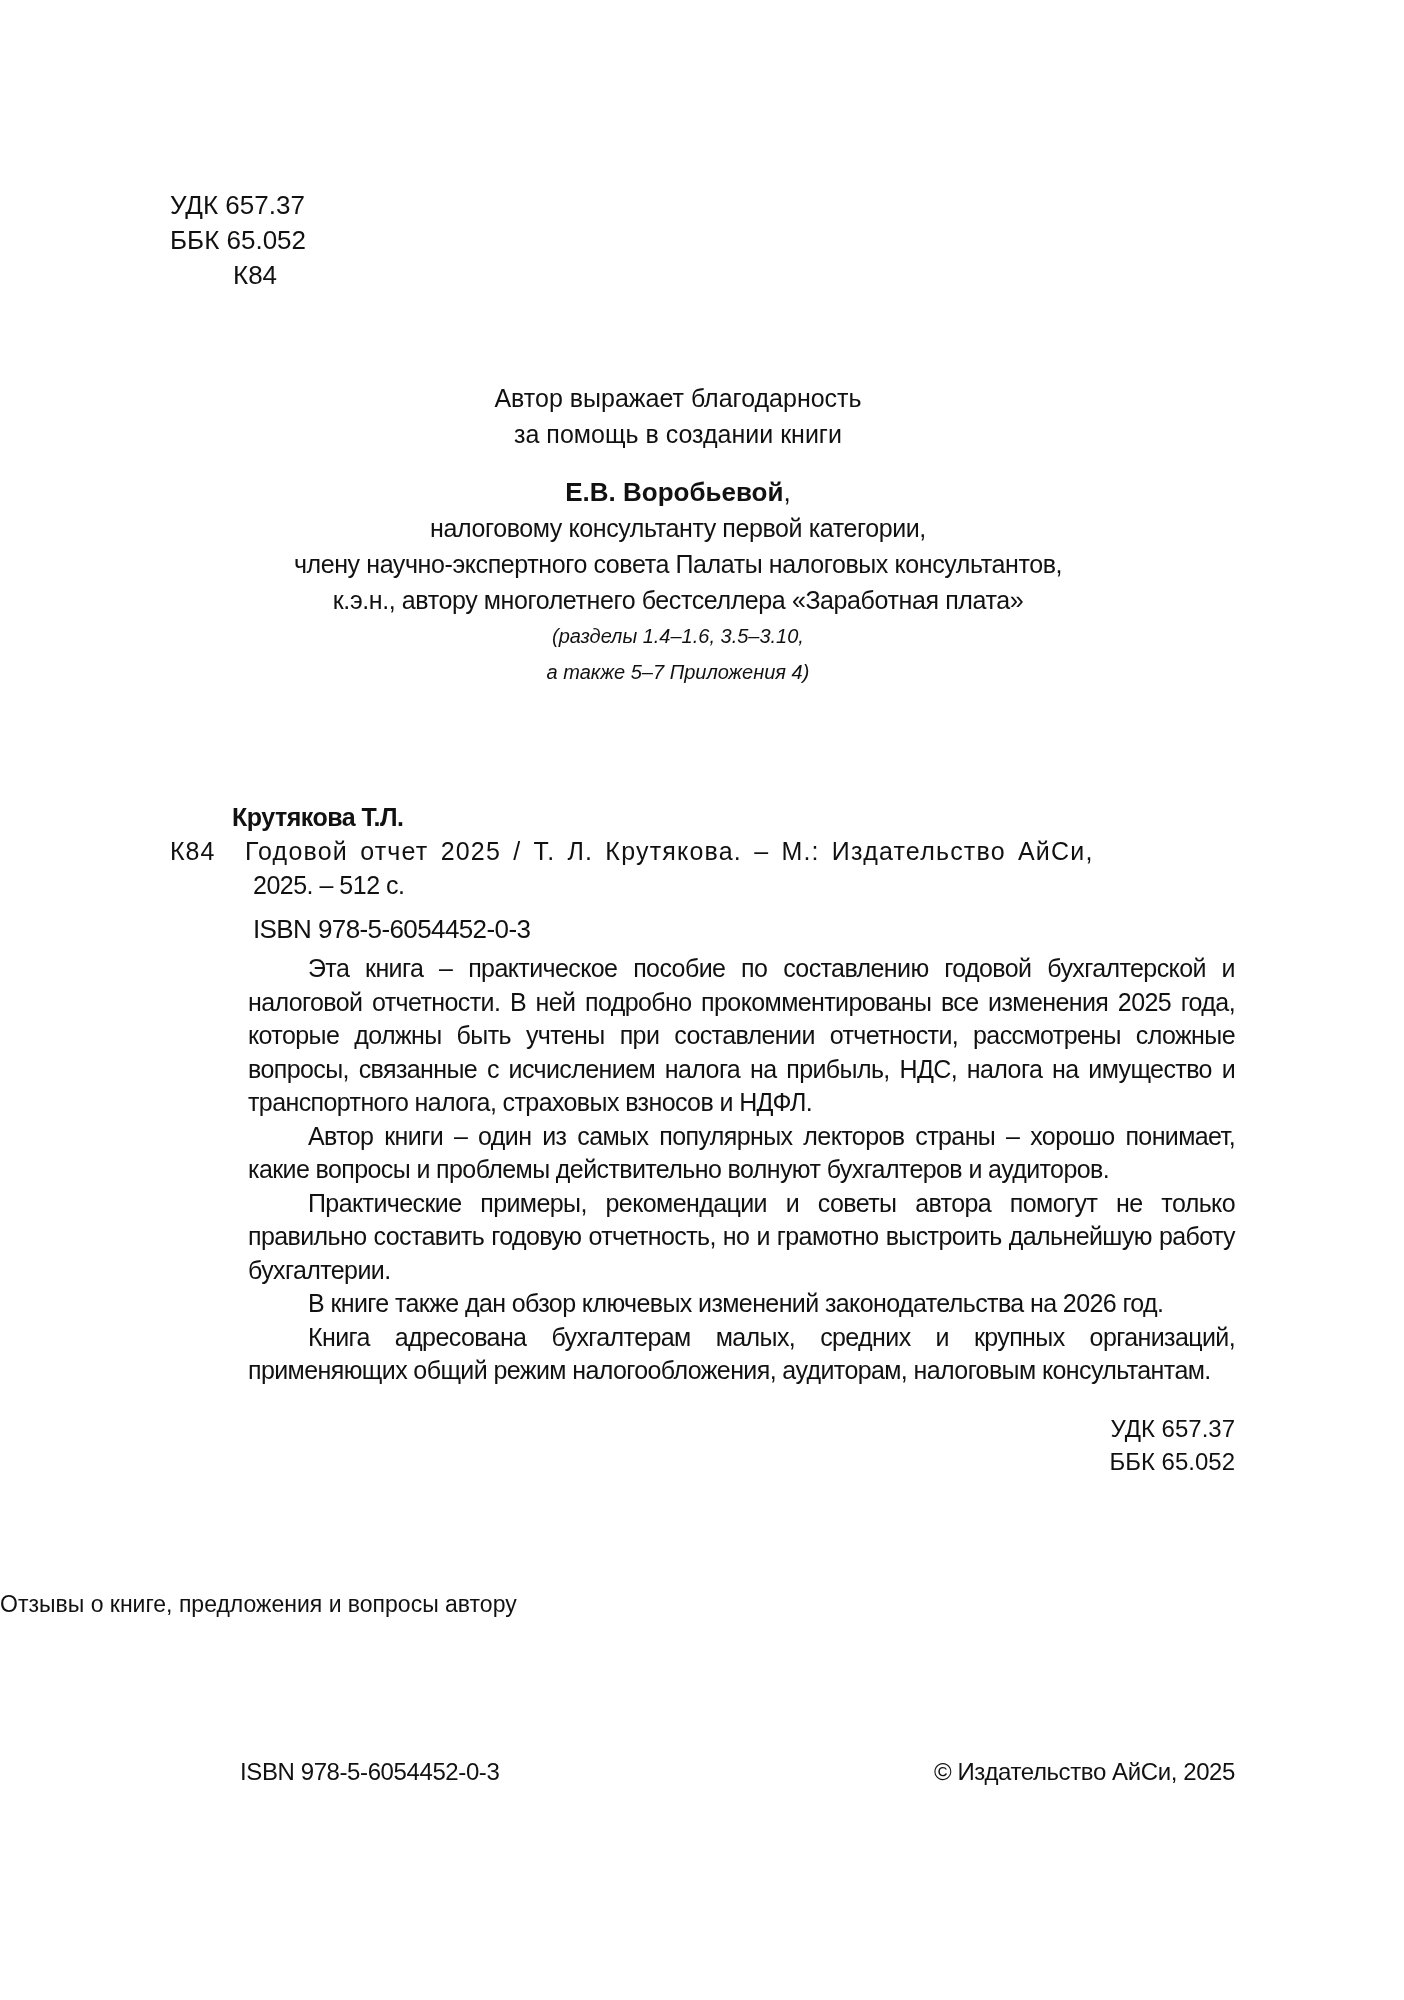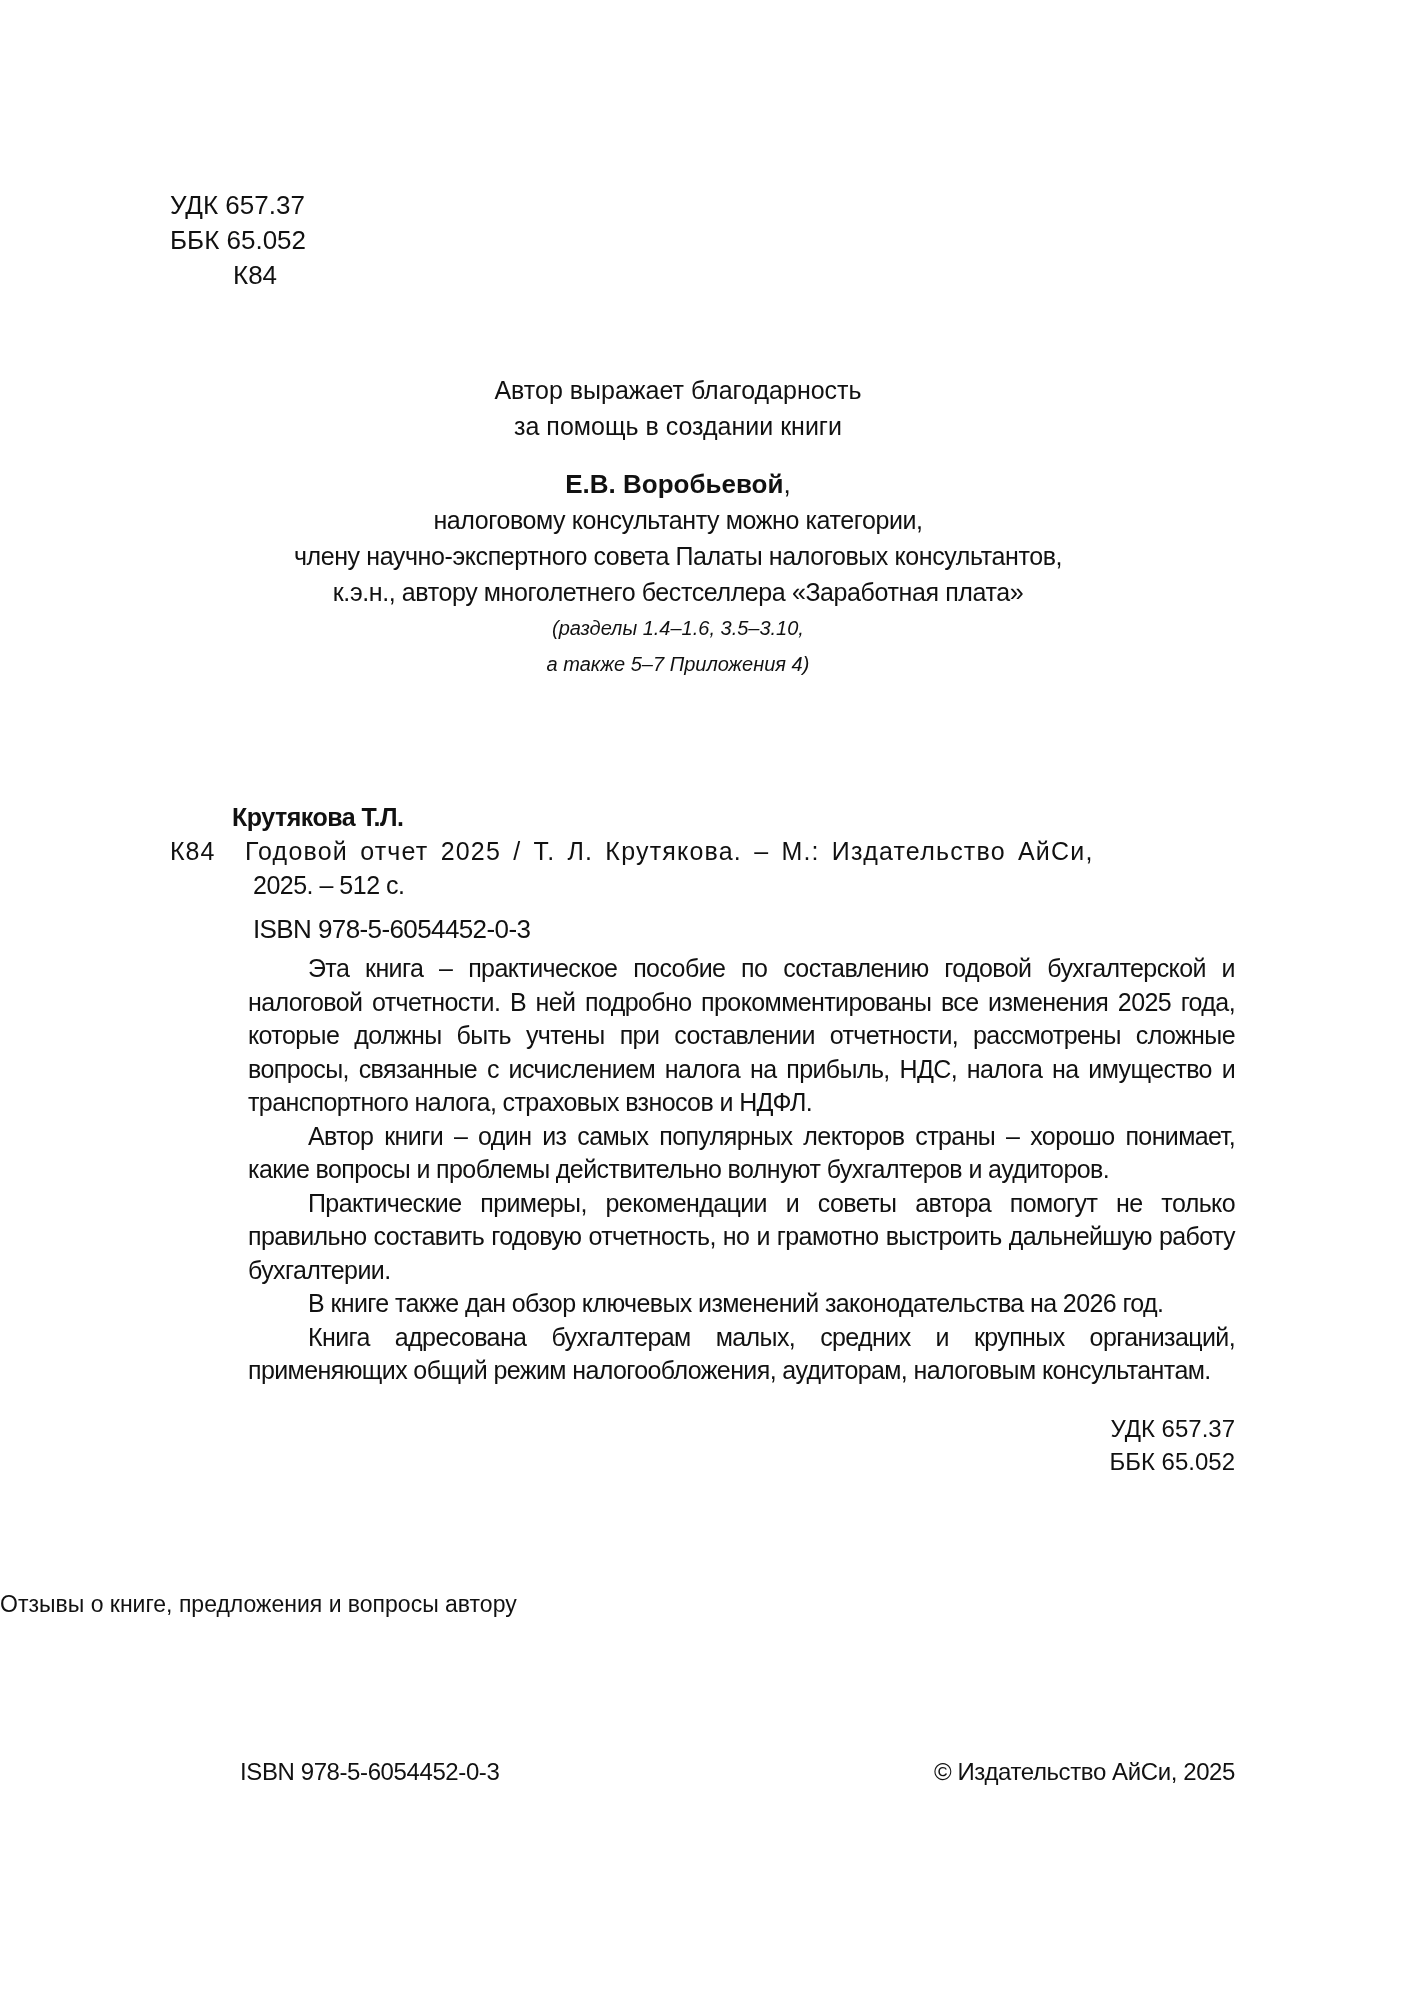--- a/index.html
+++ b/index.html
@@ -25,21 +25,21 @@
       line-height: 35px;
     }
     .class-top .k84 {
       padding-left: 63px;
     }
 
     
     .ack {
       left: 0;
       width: 1356px;
-      top: 372px;
+      top: 380px;
       text-align: center;
       font-size: 25px;
       line-height: 36px;
     }
     .ack .thanks-line { display: block; }
     .ack .name {
       display: block;
       margin-top: 22px;
       font-weight: bold;
       font-size: 26px;
@@ -140,21 +140,21 @@
 <div class="abs class-top">
   <div>УДК 657.37</div>
   <div>ББК 65.052</div>
   <div class="k84">К84</div>
 </div>
 
 <div class="abs ack">
   <span class="thanks-line">Автор выражает благодарность</span>
   <span class="thanks-line">за помощь в создании книги</span>
   <span class="name"><span>Е.В. Воробьевой</span><span class="comma">,</span></span>
-  <span class="role">налоговому консультанту можно категории,</span>
+  <span class="role">налоговому консультанту первой категории,</span>
   <span class="role">члену научно-экспертного совета Палаты налоговых консультантов,</span>
   <span class="role">к.э.н., автору многолетнего бестселлера «Заработная плата»</span>
   <span class="italic">(разделы 1.4–1.6, 3.5–3.10,</span>
   <span class="italic">а также 5–7 Приложения 4)</span>
 </div>
 
 <div class="abs card">
   <div class="author">Крутякова Т.Л.</div>
   <div class="biblio-row">
     <span class="code">К84</span>

